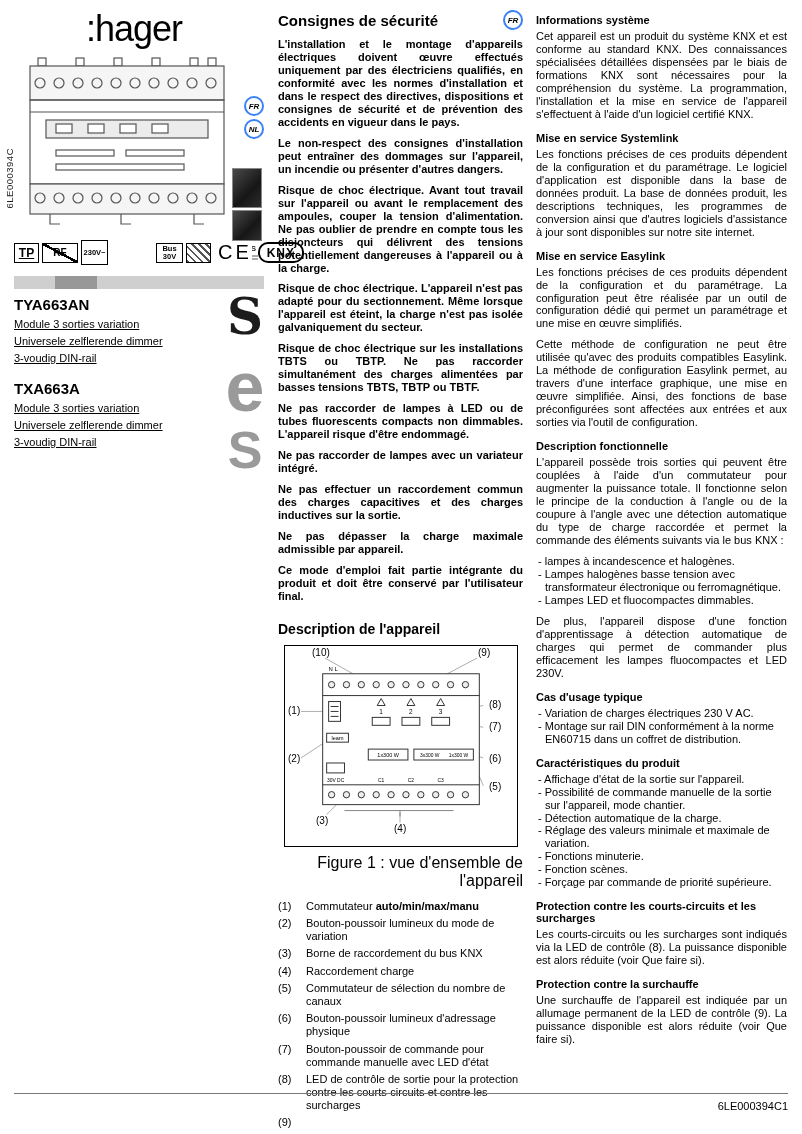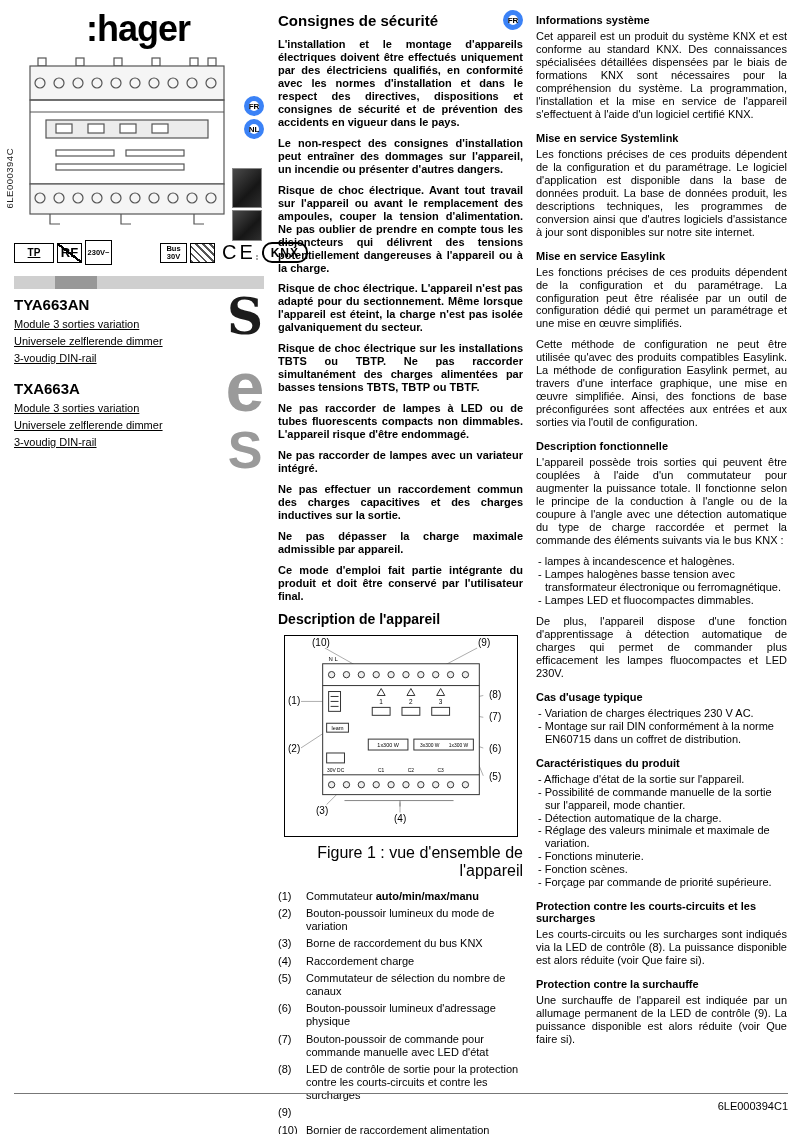--- a/index.html
+++ b/index.html
@@ -2,43 +2,43 @@
 <html><head>
 <meta charset="utf-8">
 <style>
   * { margin:0; padding:0; box-sizing:border-box; }
   html,body { width:802px; height:1134px; }
   body { position:relative; background:#fff; color:#000; overflow:hidden;
          font-family:"Liberation Sans", sans-serif; }
   .abs { position:absolute; }
 
   
-  .logo { left:86px; top:8px; font-size:36px; font-weight:700; letter-spacing:-1px; }
+  .logo { left:86px; top:8px; font-size:36px; font-weight:400; letter-spacing:-1px; }
   .side-code { left:4px; top:148px; font-size:9.5px; letter-spacing:.5px;
                writing-mode:vertical-rl; transform:rotate(180deg); color:#222; }
   .device-svg { left:26px; top:54px; }
-  .badge { width:20px; height:20px; border:5px solid #3b82f6; border-radius:50%;
+  .badge { width:20px; height:20px; border:2px solid #3b82f6; border-radius:50%;
            display:flex; align-items:center; justify-content:center;
-           font-size:8px; font-weight:bold; background:#fff; }
+           font-size:8px; font-weight:bold; background:#fff;font-style:italic; }
   .badge-fr { left:244px; top:96px; }
   .badge-nl { left:244px; top:119px; }
   .thumb { background:linear-gradient(135deg,#4a4a4a,#161616 60%,#2e2e2e); border:1px solid #888; }
   .thumb1 { left:232px; top:168px; width:30px; height:40px; }
   .thumb2 { left:232px; top:210px; width:30px; height:31px; }
   .ets5 { left:228px; top:243px; width:38px; height:22px; display:flex; align-items:flex-start; }
   .ets5 .five { font-size:19px; font-weight:800; line-height:19px; color:#2a2a2a; }
   .ets5 .ets  { font-size:8px; font-weight:800; margin:1px 0 0 2px; color:#2a2a2a; }
   .ets5 .bars { margin:11px 0 0 -12px; }
   .ets5 .bars i { display:block; width:14px; height:2px; background:#aaa; margin-top:1px; }
 
   .marks { left:14px; top:240px; display:flex; align-items:center; gap:3px; }
   .mk { border:1.5px solid #000; display:flex; flex-direction:column; align-items:center;
         justify-content:center; font-weight:bold; background:#fff; }
-  .mk-tp  { width:40px; height:20px; font-size:10px;text-decoration:underline; }
-  .mk-rf  { width:25px; height:20px; font-size:13px; position:relative; }
+  .mk-tp  { width:25px; height:20px; font-size:12px;text-decoration:underline; }
+  .mk-rf  { width:36px; height:20px; font-size:10px; position:relative; }
   .mk-rf::after { content:""; position:absolute; inset:0;
         background:linear-gradient(to top right, transparent 46%, #000 46%, #000 54%, transparent 54%); }
   .mk-230 { width:27px; height:25px; font-size:7.5px; }
   .mk-bus { width:27px; height:20px; font-size:7.5px; line-height:8px;margin-left:45px; }
   .mk-hatch { width:25px; height:20px;
         background:repeating-linear-gradient(45deg,#555 0 2px,transparent 2px 5px); }
   .mk-ce  { border:none; font-size:20px; font-weight:400; letter-spacing:3px; margin-left:4px; }
   .mk-knx { width:46px; height:21px; border:2px solid #000; border-radius:10px;
             font-size:12px; letter-spacing:1px; margin-left:3px; }
 
@@ -54,21 +54,21 @@
   .prod { margin-bottom:13px; }
   .prod .code { font-size:15px; font-weight:bold; margin-bottom:3px; }
   .prod .pl { font-size:11px; line-height:17px;text-decoration:underline; }
 
   
   .col-mid { left:278px; top:12px; width:245px; }
   .sec-title { font-size:15px; font-weight:bold; margin-bottom:9px; }
   .title-row { display:flex; align-items:flex-start; justify-content:space-between; }
   .title-row .badge { position:static; flex:none; margin-top:-2px; }
   .safety p { font-size:11px; font-weight:bold; line-height:1.18; text-align:justify; margin-bottom:8px; }
-  .desc-title { font-size:14px; font-weight:bold; margin:8px 0 8px; }
+  .desc-title { font-size:14px; font-weight:bold; margin:18px 0 8px; }
 
   .figure-box { position:relative; width:234px; height:202px; border:1px solid #000; margin-left:6px; background:#fff; }
   .figure-box svg { position:absolute; inset:0; }
   .callout { position:absolute; font-size:10px; line-height:10px; background:#fff; padding:0 1px; }
   .fig-caption { text-align:right; font-size:16px; margin:7px 0 10px; }
 
   .items .item { display:flex; font-size:11px; line-height:1.2; margin-bottom:4px; }
   .items .num { width:28px; flex:none; }
   .items .txt { flex:1; }
 
@@ -185,21 +185,21 @@
     <div class="pl">3-voudig DIN-rail</div>
   </div>
 </div>
 
 <div class="abs col-mid">
   <div class="title-row">
     <div class="sec-title">Consignes de sécurité</div>
     <div class="badge">FR</div>
   </div>
   <div class="safety">
-    <p>L'installation et le montage d'appareils électriques doivent être effectués uniquement par des électriciens qualifiés, en conformité avec les normes d'installation et dans le respect des directives, dispositions et consignes de sécurité et de prévention des accidents en vigueur dans le pays.</p>
+    <p>L'installation et le montage d'appareils électriques doivent œuvre effectués uniquement par des électriciens qualifiés, en conformité avec les normes d'installation et dans le respect des directives, dispositions et consignes de sécurité et de prévention des accidents en vigueur dans le pays.</p>
     <p>Le non-respect des consignes d'installation peut entraîner des dommages sur l'appareil, un incendie ou présenter d'autres dangers.</p>
     <p>Risque de choc électrique. Avant tout travail sur l'appareil ou avant le remplacement des ampoules, couper la tension d'alimentation. Ne pas oublier de prendre en compte tous les disjoncteurs qui délivrent des tensions potentiellement dangereuses à l'appareil ou à la charge.</p>
     <p>Risque de choc électrique. L'appareil n'est pas adapté pour du sectionnement. Même lorsque l'appareil est éteint, la charge n'est pas isolée galvaniquement du secteur.</p>
     <p>Risque de choc électrique sur les installations TBTS ou TBTP. Ne pas raccorder simultanément des charges alimentées par basses tensions TBTS, TBTP ou TBTF.</p>
     <p>Ne pas raccorder de lampes à LED ou de tubes fluorescents compacts non dimmables. L'appareil risque d'être endommagé.</p>
     <p>Ne pas raccorder de lampes avec un variateur intégré.</p>
     <p>Ne pas effectuer un raccordement commun des charges capacitives et des charges inductives sur la sortie.</p>
     <p>Ne pas dépasser la charge maximale admissible par appareil.</p>
     <p>Ce mode d'emploi fait partie intégrante du produit et doit être conservé par l'utilisateur final.</p>
   </div>

